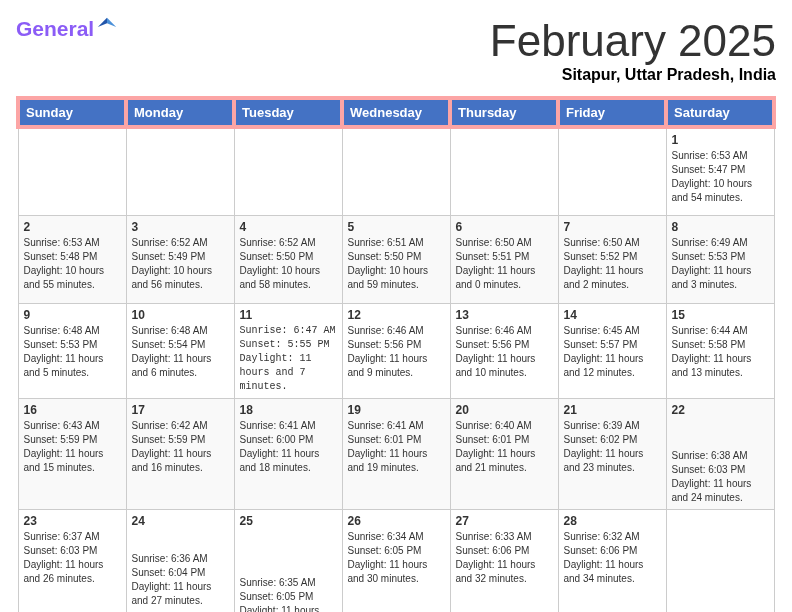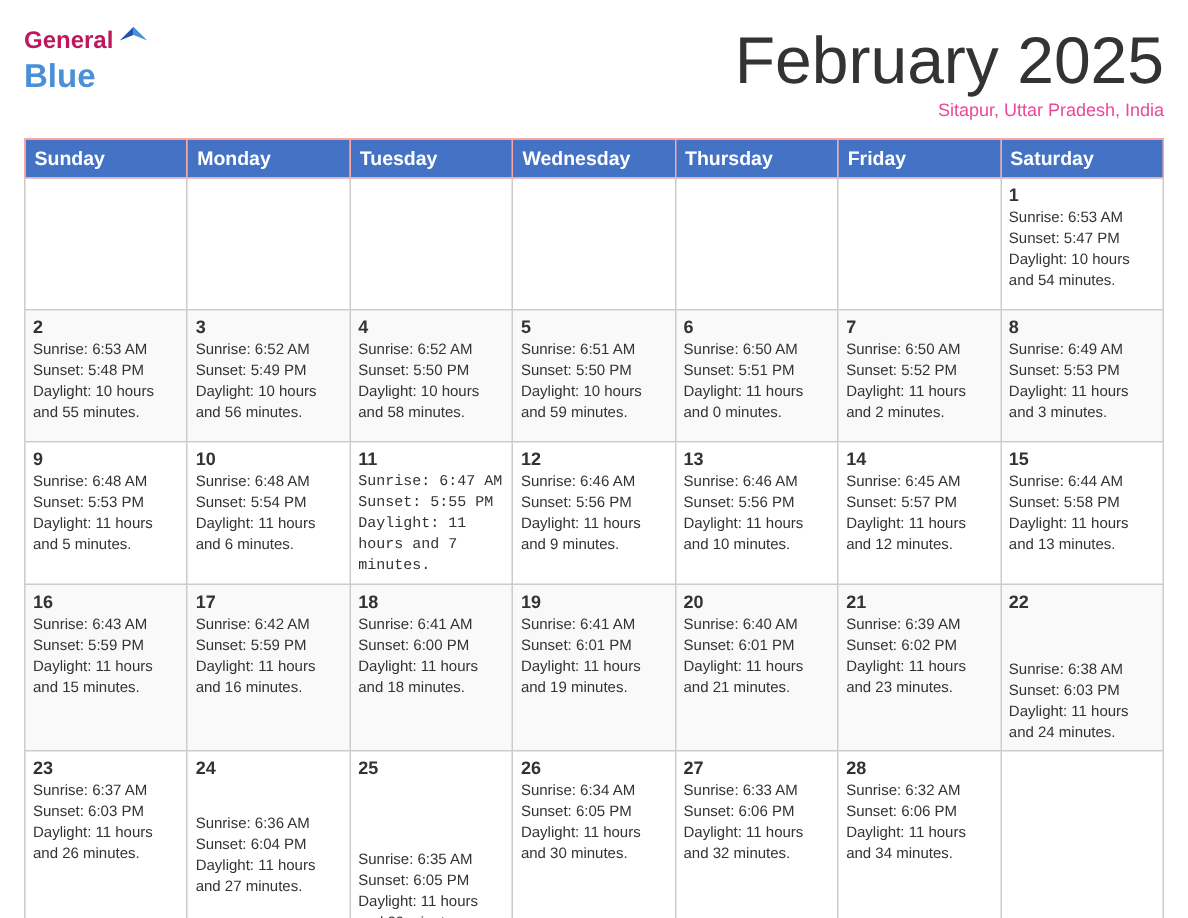--- a/index.html
+++ b/index.html
@@ -14,23 +14,23 @@
       display: flex;
       justify-content: space-between;
       align-items: flex-start;
       margin-bottom: 12px;
     }
     .logo {
       display: flex;
       align-items: flex-end;
     }
     .logo-text-general {
-      font-size: 16px;
+      font-size: 21px;
       font-weight: bold;
-      color: #be185d;
+      color: #8b5cf6;
       line-height: 1;
     }
     .logo-text-blue {
       font-size: 22px;
       font-weight: bold;
       color: #4a90d9;
       line-height: 1;
     }
     .logo-icon {
       width: 22px;
@@ -40,36 +40,36 @@
     }
     .title-section {
       text-align: right;
     }
     .month-title {
       font-size: 44px;
       color: #333;
       font-weight: normal;
     }
     .subtitle {
-      font-size: 12px;
-      color: #ec4899;
-      font-weight: normal;
+      font-size: 16px;
+      color: #000000;
+      font-weight: bold;
     }
     .calendar {
       width: 100%;
       border-collapse: collapse;
       border: 1px solid #ccc;
     }
     .calendar th {
       background-color: #4472c4;
       color: #fff;
       text-align: left;
       padding: 5px 6px;
       font-size: 13px;
-      border: 1px solid #fca5a5;
+      border: 4px solid #fca5a5;
     }
     .calendar td {
       vertical-align: top;
       padding: 4px 5px;
       border: 1px solid #ccc;
       width: calc(100% / 7);
       height: 88px;
       background: #fff;
       font-size: 10.5px;
       color: #333;
@@ -97,23 +97,20 @@
 
 <div class="header">
   <div class="logo">
     <div>
       <div style="display:flex; align-items:center;">
         <span class="logo-text-general">General</span>
         <svg class="logo-icon" viewBox="0 0 24 24" xmlns="http://www.w3.org/2000/svg">
           <path d="M12 2 L22 12 L12 8 Z" fill="#4a90d9"></path>
           <path d="M12 2 L2 12 L12 8 Z" fill="#2255aa"></path>
         </svg>
-      </div>
-      <div>
-        <span class="logo-text-blue">Blue</span>
       </div>
     </div>
   </div>
   <div class="title-section">
     <div class="month-title">February 2025</div>
     <div class="subtitle">Sitapur, Uttar Pradesh, India</div>
   </div>
 </div>
 
 <table class="calendar">

